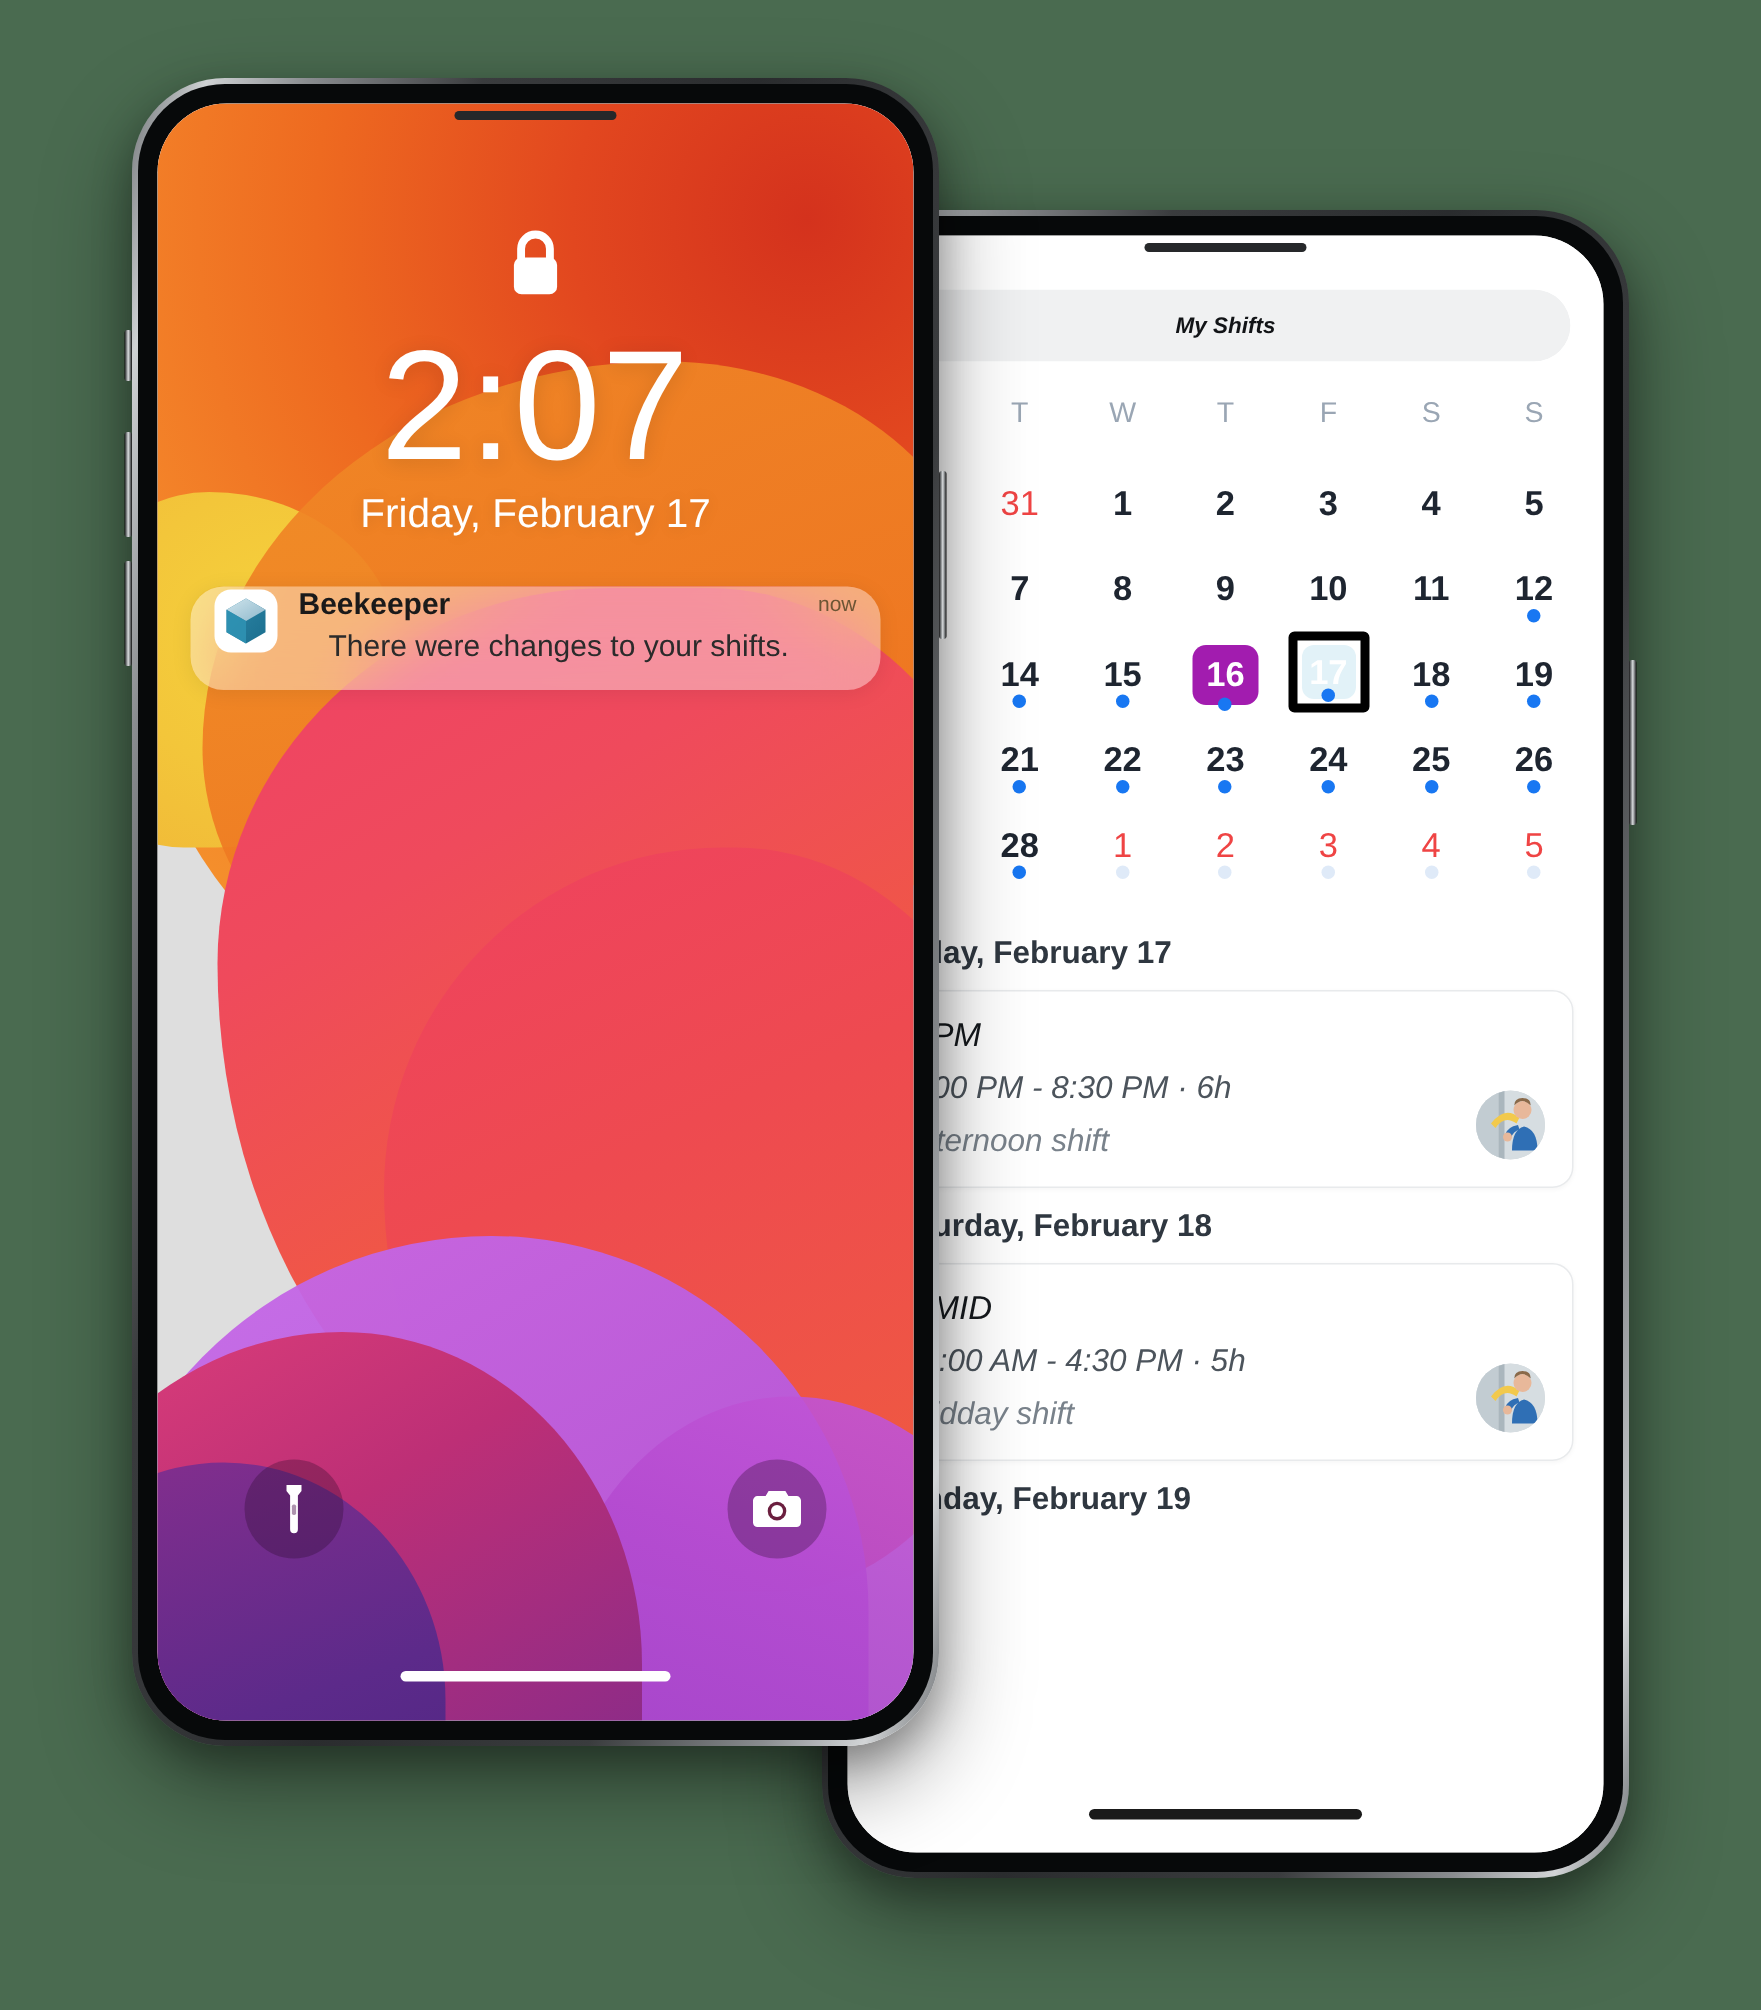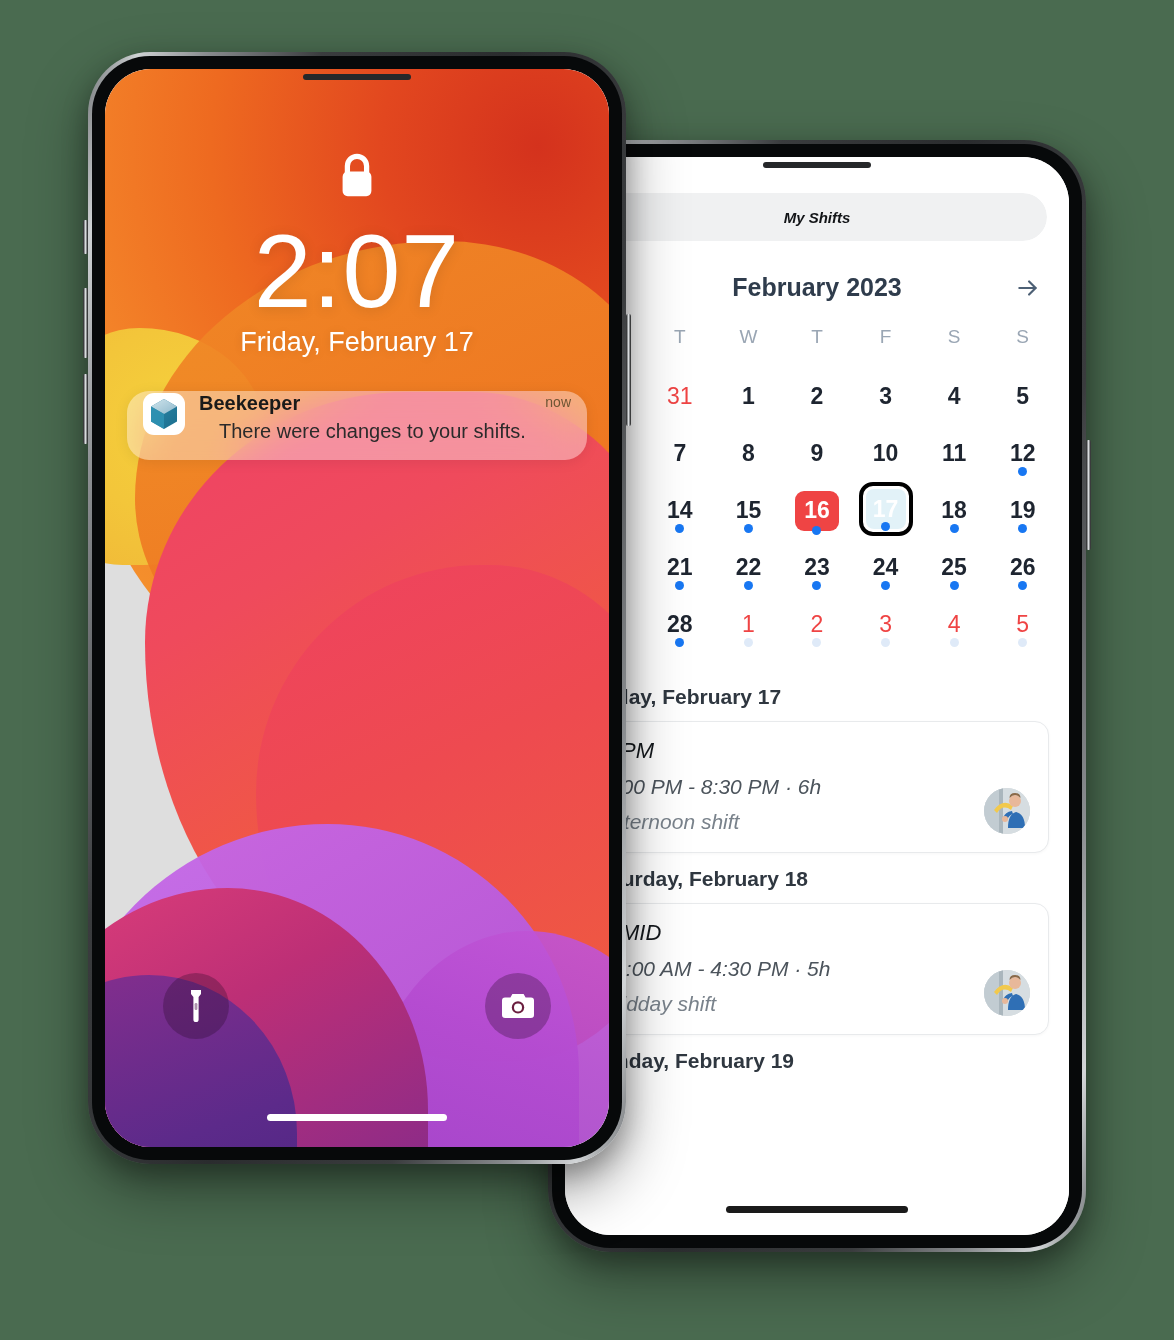--- a/index.html
+++ b/index.html
@@ -305,28 +305,28 @@
   .day-num {
     width: 42px; height: 38px;
     display: flex; align-items: center; justify-content: center;
     font-size: 23px;
     font-weight: 700;
     color: #1e2530;
     border-radius: 8px;
   }
   .day-cell.muted .day-num { color: #ef4444; font-weight: 500; }
   .day-cell.today .day-num {
-    background: #ef4444;
+    background: #a21caf;
     color: #fff;
     width: 44px; height: 40px;
     border-radius: 9px;
   }
   .day-cell.selected {
-    border: 4px solid #000000;
-    border-radius: 14px;
+    border: 6px solid #000000;
+    border-radius: 4px;
     height: 54px;
     width: 54px;
     margin: 0 auto;
     background: #fff;
     padding: 3px;
   }
   .day-cell.selected .day-num {
     background: #e2f2f8;
     color: #ffffff;
     width: 100%; height: 100%;
@@ -422,29 +422,20 @@
       <div class="screen">
         <div class="speaker-slot"></div>
 
         <div class="app">
 
 
           <div class="seg-control">
             <div class="seg active">My Shifts</div>
           </div>
 
-          <div class="cal-head">
-            <div class="cal-month">February 2023</div>
-            <div class="cal-next">
-              <svg width="26" height="26" viewBox="0 0 24 24" fill="none" stroke="#4d6075" stroke-width="2" stroke-linecap="round" stroke-linejoin="round">
-                <line x1="4" y1="12" x2="19" y2="12"></line>
-                <polyline points="13 6 19 12 13 18"></polyline>
-              </svg>
-            </div>
-          </div>
 
           <div class="cal-grid" id="dow-row">
               <div class="dow">M</div>
               <div class="dow">T</div>
               <div class="dow">W</div>
               <div class="dow">T</div>
               <div class="dow">F</div>
               <div class="dow">S</div>
               <div class="dow">S</div>
             </div>

